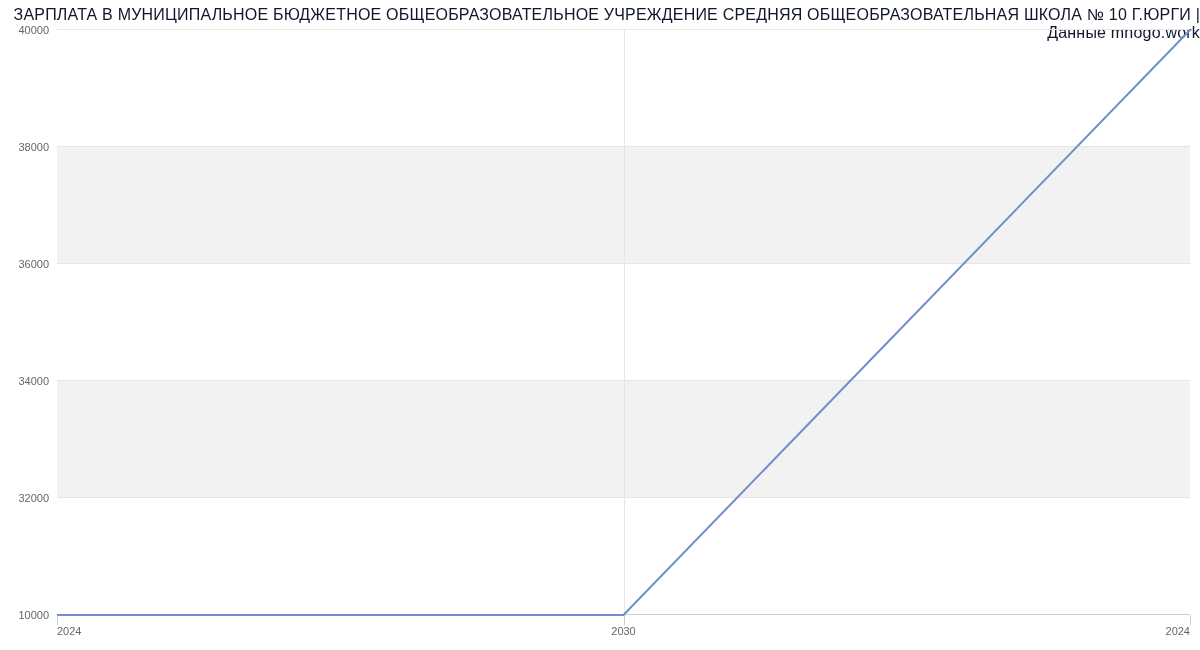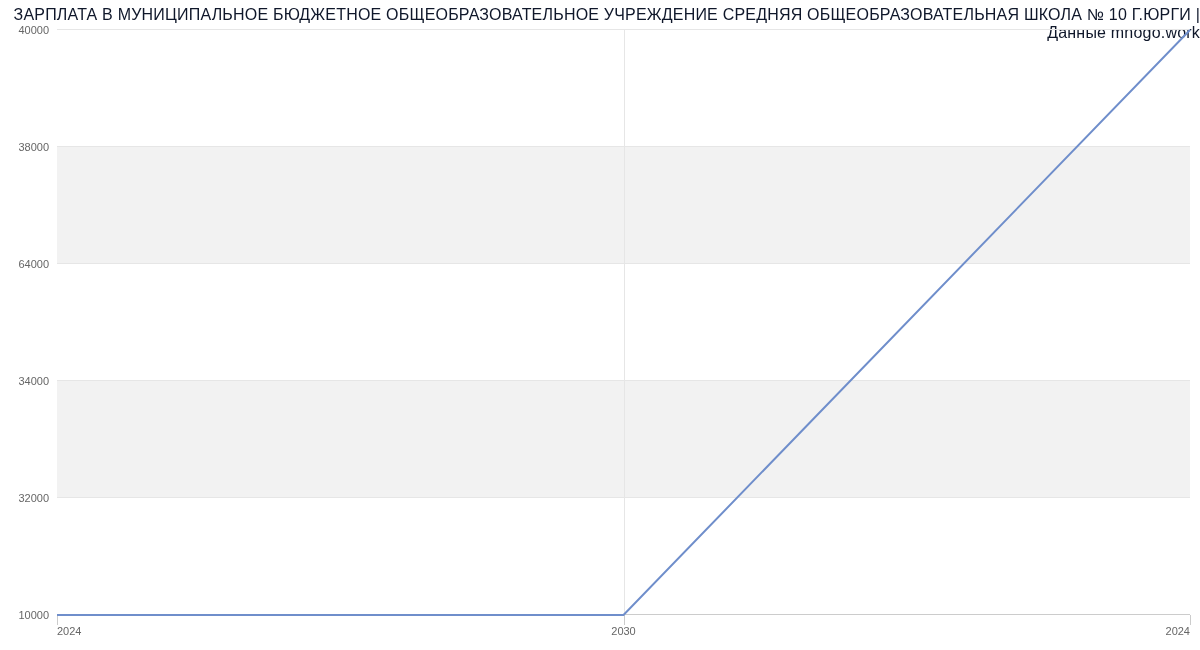--- a/index.html
+++ b/index.html
@@ -120,21 +120,21 @@
 
     <div class="axis-line-x"></div>
 
     <div class="tick-x" style="left:0%;"></div>
     <div class="tick-x" style="left:50%;"></div>
     <div class="tick-x" style="left:100%;"></div>
 
     <div class="ytlabel" style="bottom:0%; transform: translateY(50%);">10000</div>
     <div class="ytlabel" style="bottom:20%; transform: translateY(50%);">32000</div>
     <div class="ytlabel" style="bottom:40%; transform: translateY(50%); text-align: right;">34000</div>
-    <div class="ytlabel" style="bottom:60%; transform: translateY(50%);">64000</div>
+    <div class="ytlabel" style="bottom:60%; transform: translateY(50%);">36000</div>
     <div class="ytlabel" style="bottom:80%; transform: translateY(50%);">38000</div>
     <div class="ytlabel" style="bottom:100%; transform: translateY(50%);">40000</div>
 
     <div class="xtlabel first" style="left:0%;">2024</div>
     <div class="xtlabel" style="left:50%;">2030</div>
     <div class="xtlabel last" style="left:100%;">2024</div>
 
     <svg class="series-svg" viewBox="0 0 1000 1000" preserveAspectRatio="none">
       <polyline id="series-path" fill="none" stroke-width="2" vector-effect="non-scaling-stroke" points="0.00,1000.00 500.00,1000.00 1000.00,0.00" stroke="#6f8ecb"></polyline>
     </svg>

